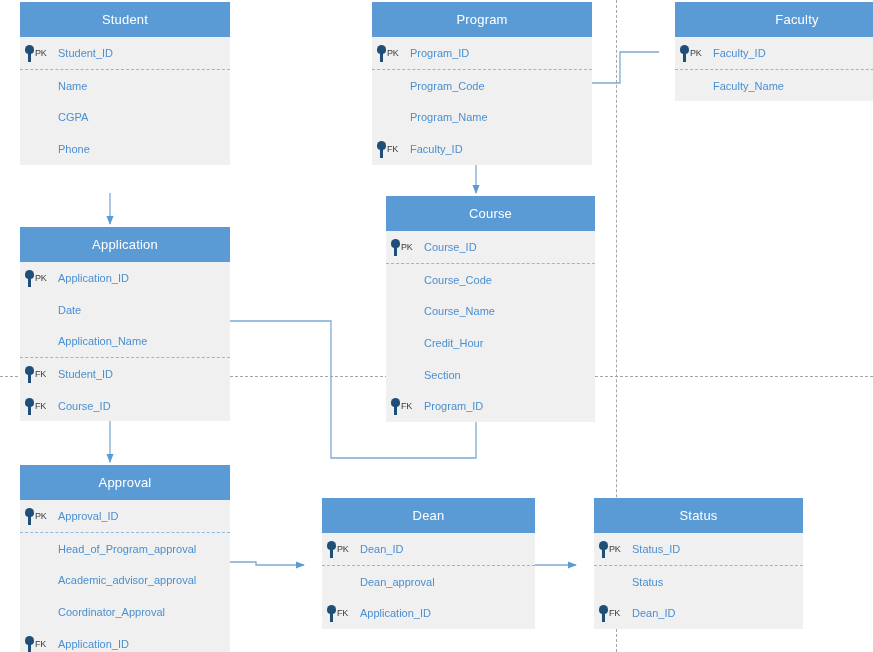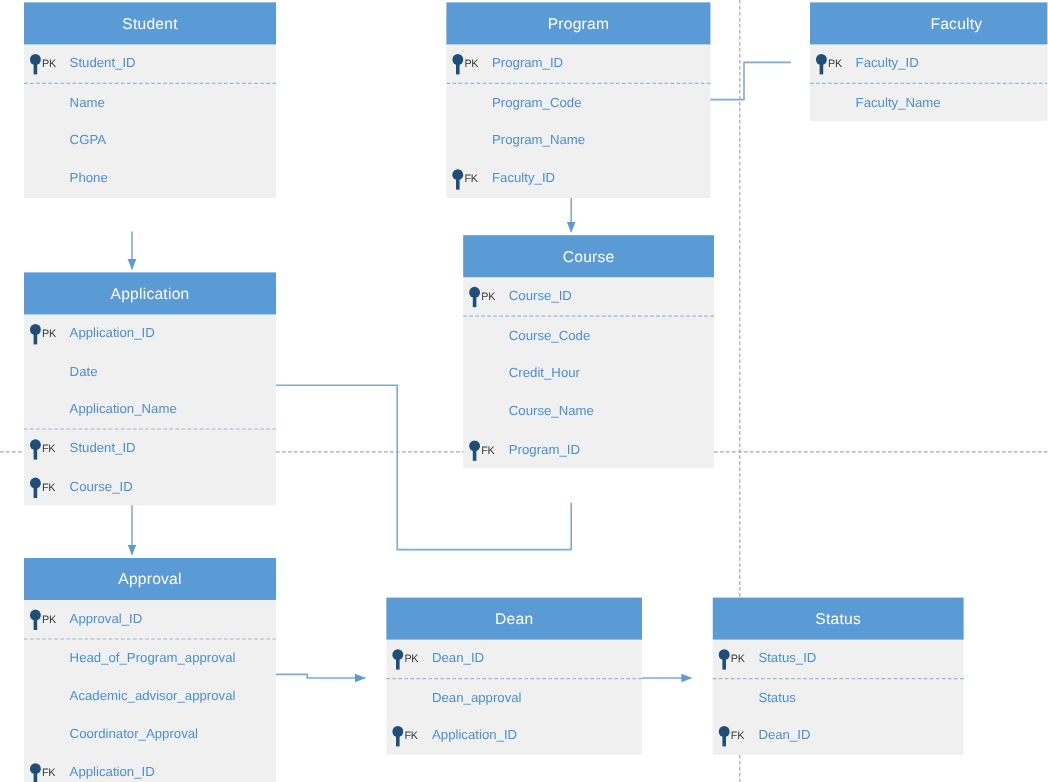--- a/index.html
+++ b/index.html
@@ -273,25 +273,29 @@
               <span class="keylabel">PK</span>
             </div>
             <span class="attr-name">Course_ID</span>
           </div>
           <div class="attr nokey">
             <div class="keycell"></div>
             <span class="attr-name">Course_Code</span>
           </div>
           <div class="attr nokey">
             <div class="keycell"></div>
+            <span class="attr-name">Course_Name</span>
+          </div>
+          <div class="attr nokey">
+            <div class="keycell"></div>
             <span class="attr-name">Credit_Hour</span>
           </div>
           <div class="attr nokey">
             <div class="keycell"></div>
-            <span class="attr-name">Course_Name</span>
+            <span class="attr-name">Section</span>
           </div>
           <div class="attr">
             <div class="keycell">
               <span class="keyicon"></span>
               <span class="keylabel">FK</span>
             </div>
             <span class="attr-name">Program_ID</span>
           </div>
         </div>
       </div>

